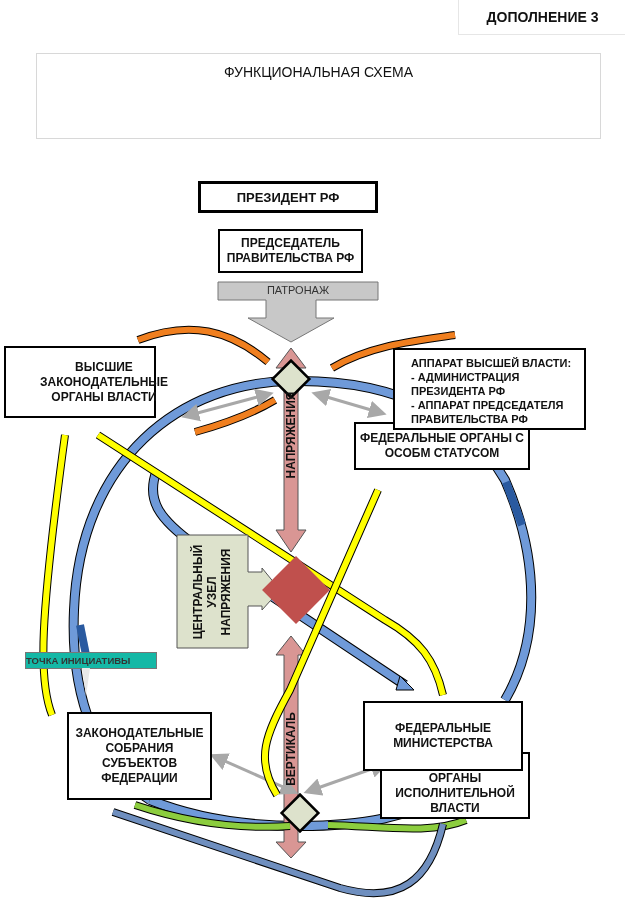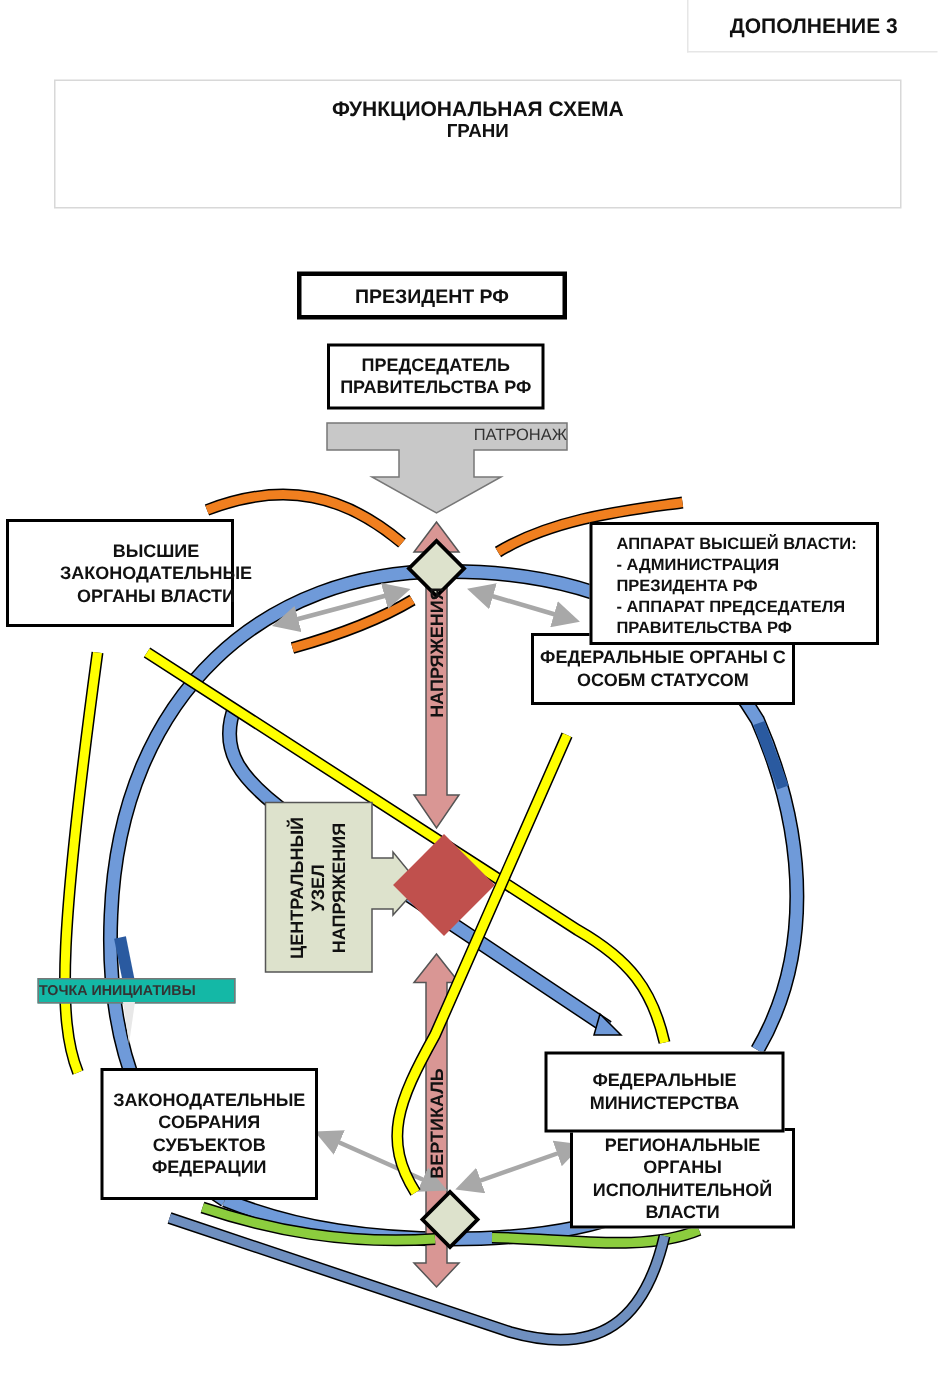--- a/index.html
+++ b/index.html
@@ -3,37 +3,36 @@
 <meta charset="utf-8">
 <style>
   html, body { margin:0; padding:0; background:#ffffff; }
   body { width:625px; height:916px; position:relative; overflow:hidden;
          font-family:"Liberation Sans", sans-serif; color:#111; }
   .abs { position:absolute; }
   .addendum { left:458px; top:0; width:167px; height:34px; display:flex; align-items:center; justify-content:center;
               font-weight:bold; font-size:14px; border-left:1px solid #e6e6e6; border-bottom:1px solid #e6e6e6; }
   .title-box { left:36px; top:53px; width:565px; height:86px; border:1px solid #d8d8d8; text-align:center;
                box-sizing:border-box; padding-top:10px; }
-  .title-main { font-weight:bold; font-size:14px; line-height:16px; }
+  .title-main { font-weight:normal; font-size:14px; line-height:16px; }
   .title-sub { font-weight:bold; font-size:12.5px; line-height:15px; }
   svg.diagram { position:absolute; left:0; top:0; }
   .box { position:absolute; background:#fff; border:2.5px solid #000; box-sizing:border-box;
          display:flex; align-items:center; justify-content:center; text-align:center;
          font-weight:bold; font-size:12px; line-height:15px; white-space:pre-line; }
   .box-left { text-align:left; justify-content:flex-start; align-items:flex-start; padding:6px 4px; }
   .vtext { position:absolute; font-weight:bold; font-size:12px; transform-origin:center; white-space:nowrap; }
 </style>
 </head>
 <body>
 
 <div class="abs addendum">ДОПОЛНЕНИЕ 3</div>
 
 <div class="abs title-box">
   <div class="title-main">ФУНКЦИОНАЛЬНАЯ  СХЕМА</div>
-  <div class="title-sub">ГРАНИ</div>
 </div>
 
 <svg class="diagram" width="625" height="916" viewBox="0 0 625 916">
   <defs>
     <marker id="mGray" markerWidth="6" markerHeight="6" refX="3" refY="3" orient="auto-start-reverse">
       <path d="M0,0 L6,3 L0,6 z" fill="#a8a8a8"></path>
     </marker>
   </defs>
 
   <g>
@@ -106,21 +105,21 @@
   </g>
   <rect x="272" y="566" width="48" height="48" fill="#c0504d" transform="rotate(45 296 590)"></rect>
 
   <rect x="278" y="366" width="26" height="26" fill="#dde2cc" stroke="#000" stroke-width="2.5" transform="rotate(45 291 379)"></rect>
   <rect x="287" y="800" width="26" height="26" fill="#dde2cc" stroke="#000" stroke-width="2.5" transform="rotate(45 300 813)"></rect>
 </svg>
 
 <div class="box" style="left:198px;top:181px;width:180px;height:32px;font-size:13px;border-width:3px;">ПРЕЗИДЕНТ РФ</div>
 <div class="box" style="left:218px;top:229px;width:145px;height:44px;">ПРЕДСЕДАТЕЛЬ
 ПРАВИТЕЛЬСТВА РФ</div>
-<div class="abs" style="left:218px;top:284px;width:160px;text-align:right;font-size:11px;color:#333;">ПАТРОНАЖ</div>
+<div class="abs" style="left:218px;top:284px;width:160px;text-align:center;font-size:11px;color:#333;">ПАТРОНАЖ</div>
 
 <div class="box" style="left:4px;top:346px;width:152px;height:72px;padding-left:48px;">ВЫСШИЕ
 ЗАКОНОДАТЕЛЬНЫЕ
 ОРГАНЫ ВЛАСТИ</div>
 
 <div class="box" style="left:354px;top:422px;width:176px;height:48px;">ФЕДЕРАЛЬНЫЕ ОРГАНЫ С
 ОСОБМ СТАТУСОМ</div>
 <div class="box box-left" style="left:393px;top:348px;width:193px;height:82px;font-size:11px;line-height:14px;padding-left:16px;">АППАРАТ ВЫСШЕЙ ВЛАСТИ:
 - АДМИНИСТРАЦИЯ ПРЕЗИДЕНТА РФ
 - АППАРАТ ПРЕДСЕДАТЕЛЯ
@@ -137,17 +136,17 @@
 
 <div class="box" style="left:67px;top:712px;width:145px;height:88px;">ЗАКОНОДАТЕЛЬНЫЕ
 СОБРАНИЯ
 СУБЪЕКТОВ
 ФЕДЕРАЦИИ</div>
 
 <div class="box" style="left:380px;top:752px;width:150px;height:67px;">РЕГИОНАЛЬНЫЕ
 ОРГАНЫ
 ИСПОЛНИТЕЛЬНОЙ
 ВЛАСТИ</div>
-<div class="box" style="left:363px;top:701px;width:160px;height:54px;">ФЕДЕРАЛЬНЫЕ
+<div class="box" style="left:363px;top:701px;width:160px;height:70px;">ФЕДЕРАЛЬНЫЕ
 МИНИСТЕРСТВА</div>
 
 <div class="vtext" style="left:246px;top:428px;width:90px;text-align:center;transform:rotate(-90deg);">НАПРЯЖЕНИЯ</div>
 <div class="vtext" style="left:251px;top:742px;width:80px;text-align:center;transform:rotate(-90deg);">ВЕРТИКАЛЬ</div>
 
 </body></html>

